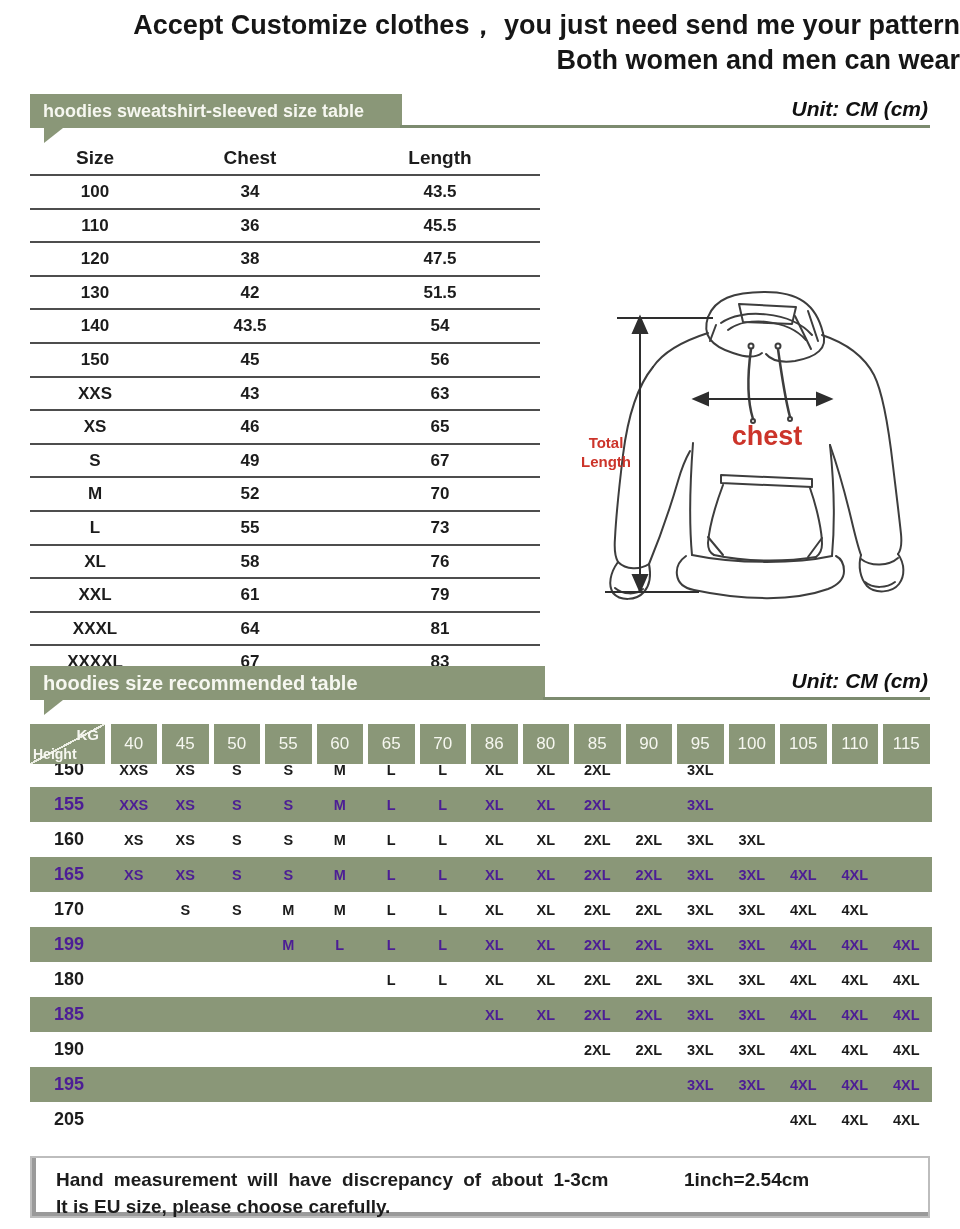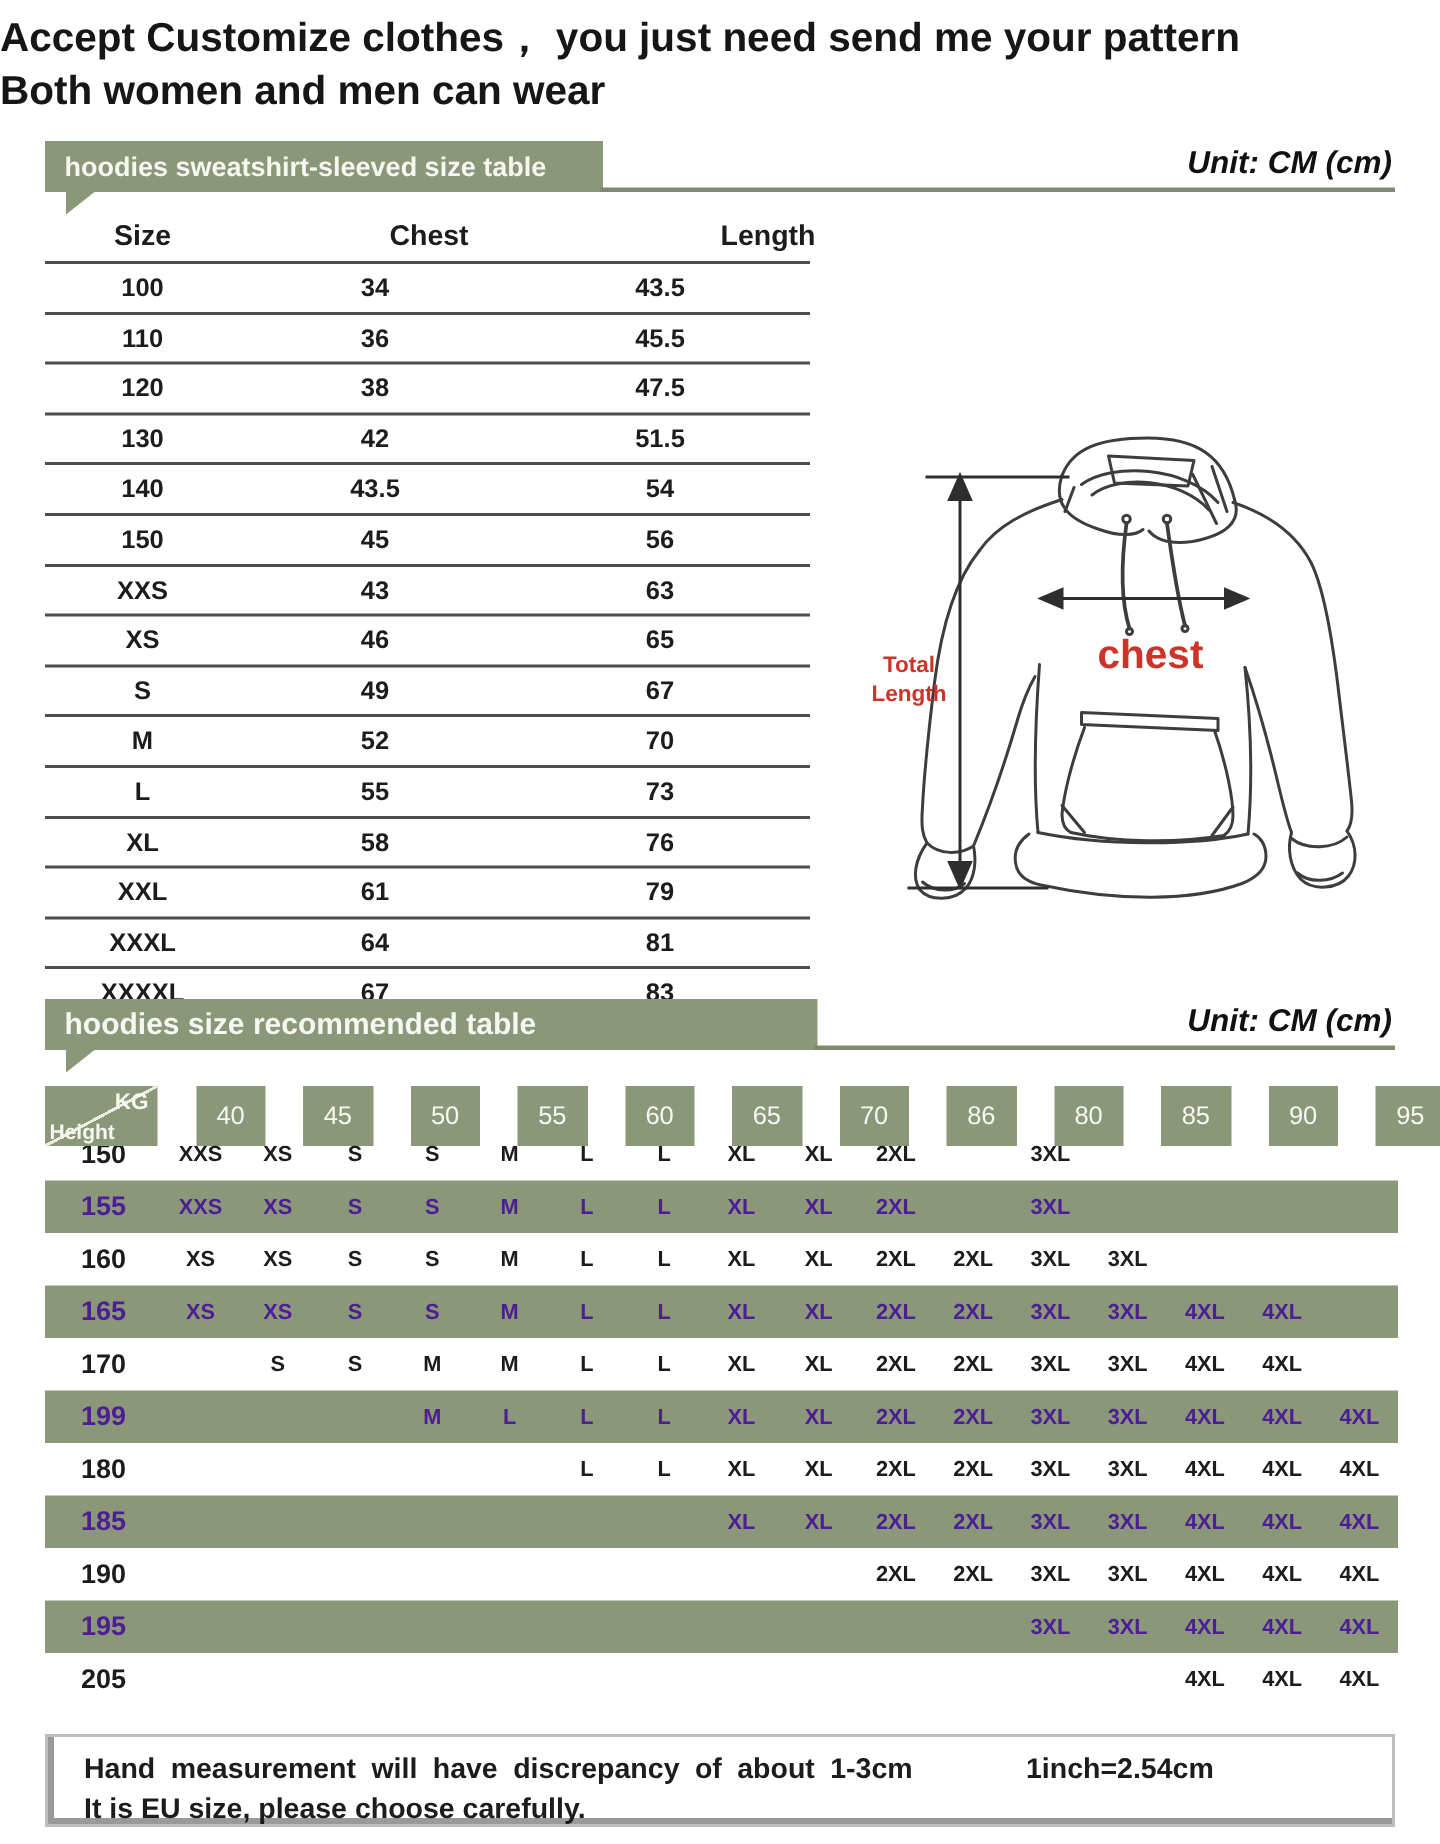--- a/index.html
+++ b/index.html
@@ -1,51 +1,51 @@
 <!DOCTYPE html>
 <html><head>
 <meta charset="utf-8">
 <style>
   html,body{margin:0;padding:0;background:#ffffff;}
   .page{position:relative;width:960px;height:1229px;background:#fff;overflow:hidden;
         font-family:"Liberation Sans",sans-serif;color:#1c1c1c;}
 
   
-  .title{position:absolute;top:8px;left:0;width:960px;text-align:left;
+  .title{position:absolute;top:8px;left:0;width:960px;text-align:right;
          font-weight:bold;font-size:27px;line-height:35px;color:#161616;}
 
   
   .banner{position:absolute;height:34px;background:#8a9778;color:#f6f7f0;
           font-weight:bold;white-space:nowrap;line-height:34px;padding-left:13px;box-sizing:border-box;}
   #banner1{left:30px;top:94px;width:372px;font-size:18px;}
   #banner2{left:30px;top:666px;width:515px;font-size:20px;}
   .tail{position:absolute;width:0;height:0;border-top:15px solid #8a9778;border-right:19px solid transparent;}
   #tail1{left:44px;top:128px;}
   #tail2{left:44px;top:700px;}
   .unit{position:absolute;right:32px;font-size:21px;font-weight:bold;color:#111;white-space:nowrap;font-style:italic;}
   #unit1{top:97px;}
   #unit2{top:669px;}
   .uline{position:absolute;height:3px;background:#7c8b6f;}
   #uline1{left:400px;top:125px;width:530px;}
   #uline2{left:543px;top:697px;width:387px;}
 
   
   #sizeTable{position:absolute;left:30px;top:142px;width:510px;}
   .shead,.srow{display:grid;grid-template-columns:130px 180px 200px;border-bottom:2px solid #4d4d4d;}
-  .shead{height:32px;font-size:19px;gap:36px;}
+  .shead{height:32px;font-size:19px;}
   .shead div{text-align:center;line-height:31px;font-weight:bold;}
   .srow{height:31.6px;}
   .scell{text-align:center;line-height:31.6px;font-weight:bold;font-size:17px;}
 
   
   #hoodie{position:absolute;left:565px;top:283px;}
 
   
   #recTable{position:absolute;left:30px;top:724px;width:902px;}
-  #kghead{display:grid;grid-template-columns:78px repeat(16,51.5px);height:24px;gap:20px;}
+  #kghead{display:grid;grid-template-columns:78px repeat(16,51.5px);height:24px;}
   .kgcell{margin:0 2.5px;background:#8a9778;color:#f6f7f0;font-weight:normal;
           font-size:17px;text-align:center;line-height:40px;}
   .kgcorner{position:relative;margin-right:3px;background:#8a9778;color:#f6f7f0;font-weight:bold;
     background-image:linear-gradient(to bottom right,transparent calc(50% - 1px),
       #eceee4 calc(50% - 1px),#eceee4 calc(50% + 1px),transparent calc(50% + 1px));}
   .kgcorner .kg{position:absolute;top:2px;right:6px;font-size:15px;}
   .kgcorner .height{position:absolute;bottom:2px;left:3px;font-size:14px;}
   #recBody{margin-top:4px;}
   .mrow{display:grid;grid-template-columns:78px repeat(16,51.5px);height:35px;align-items:center;}
   .mrow.green{background:#8a9778;color:#4c1d95;}

